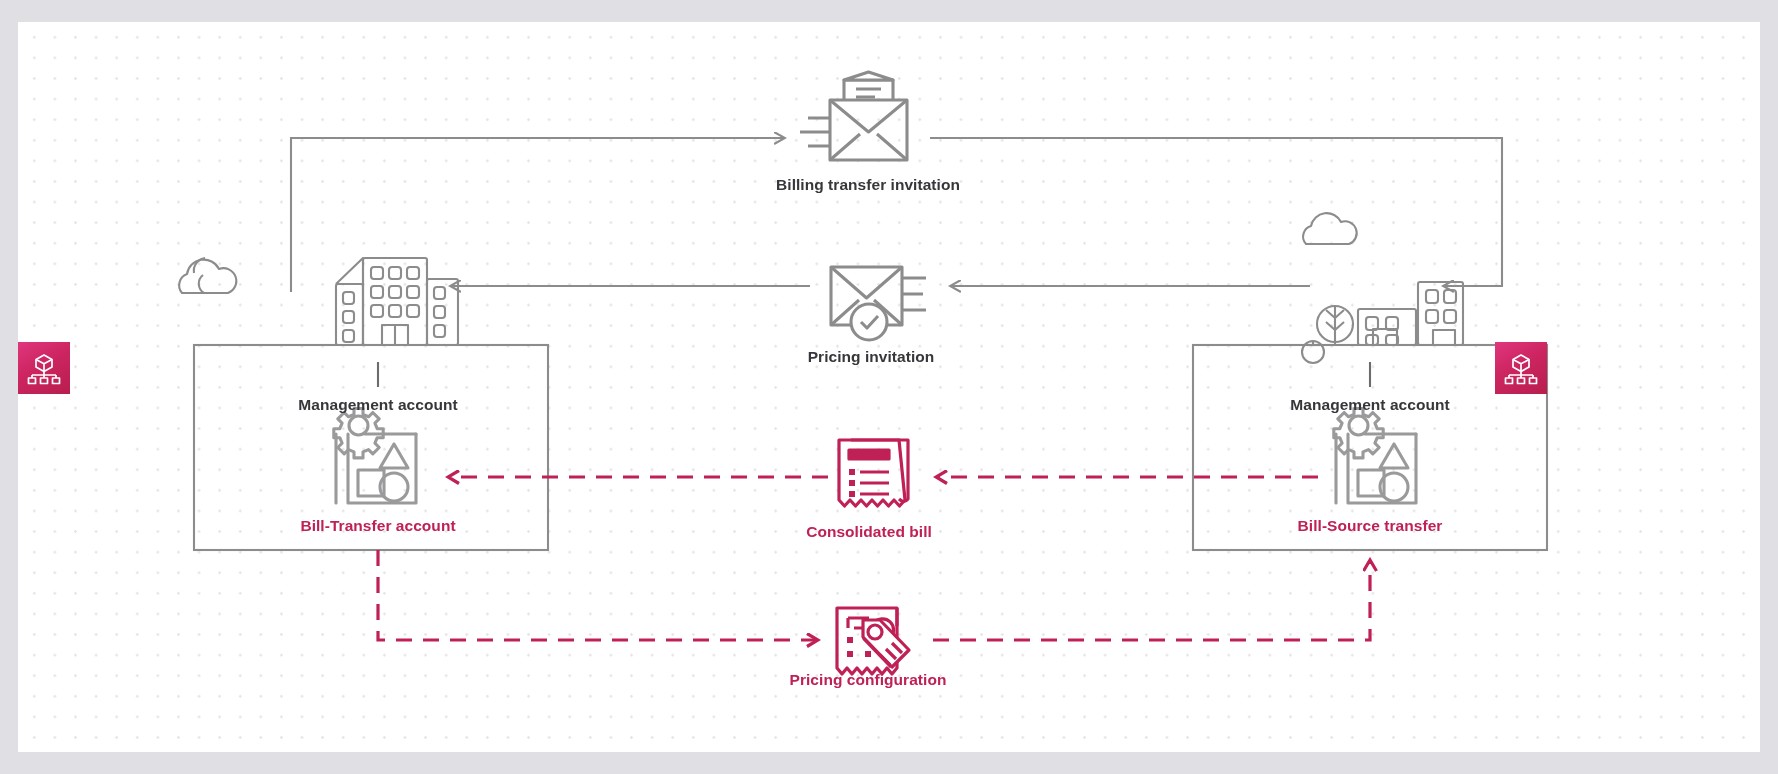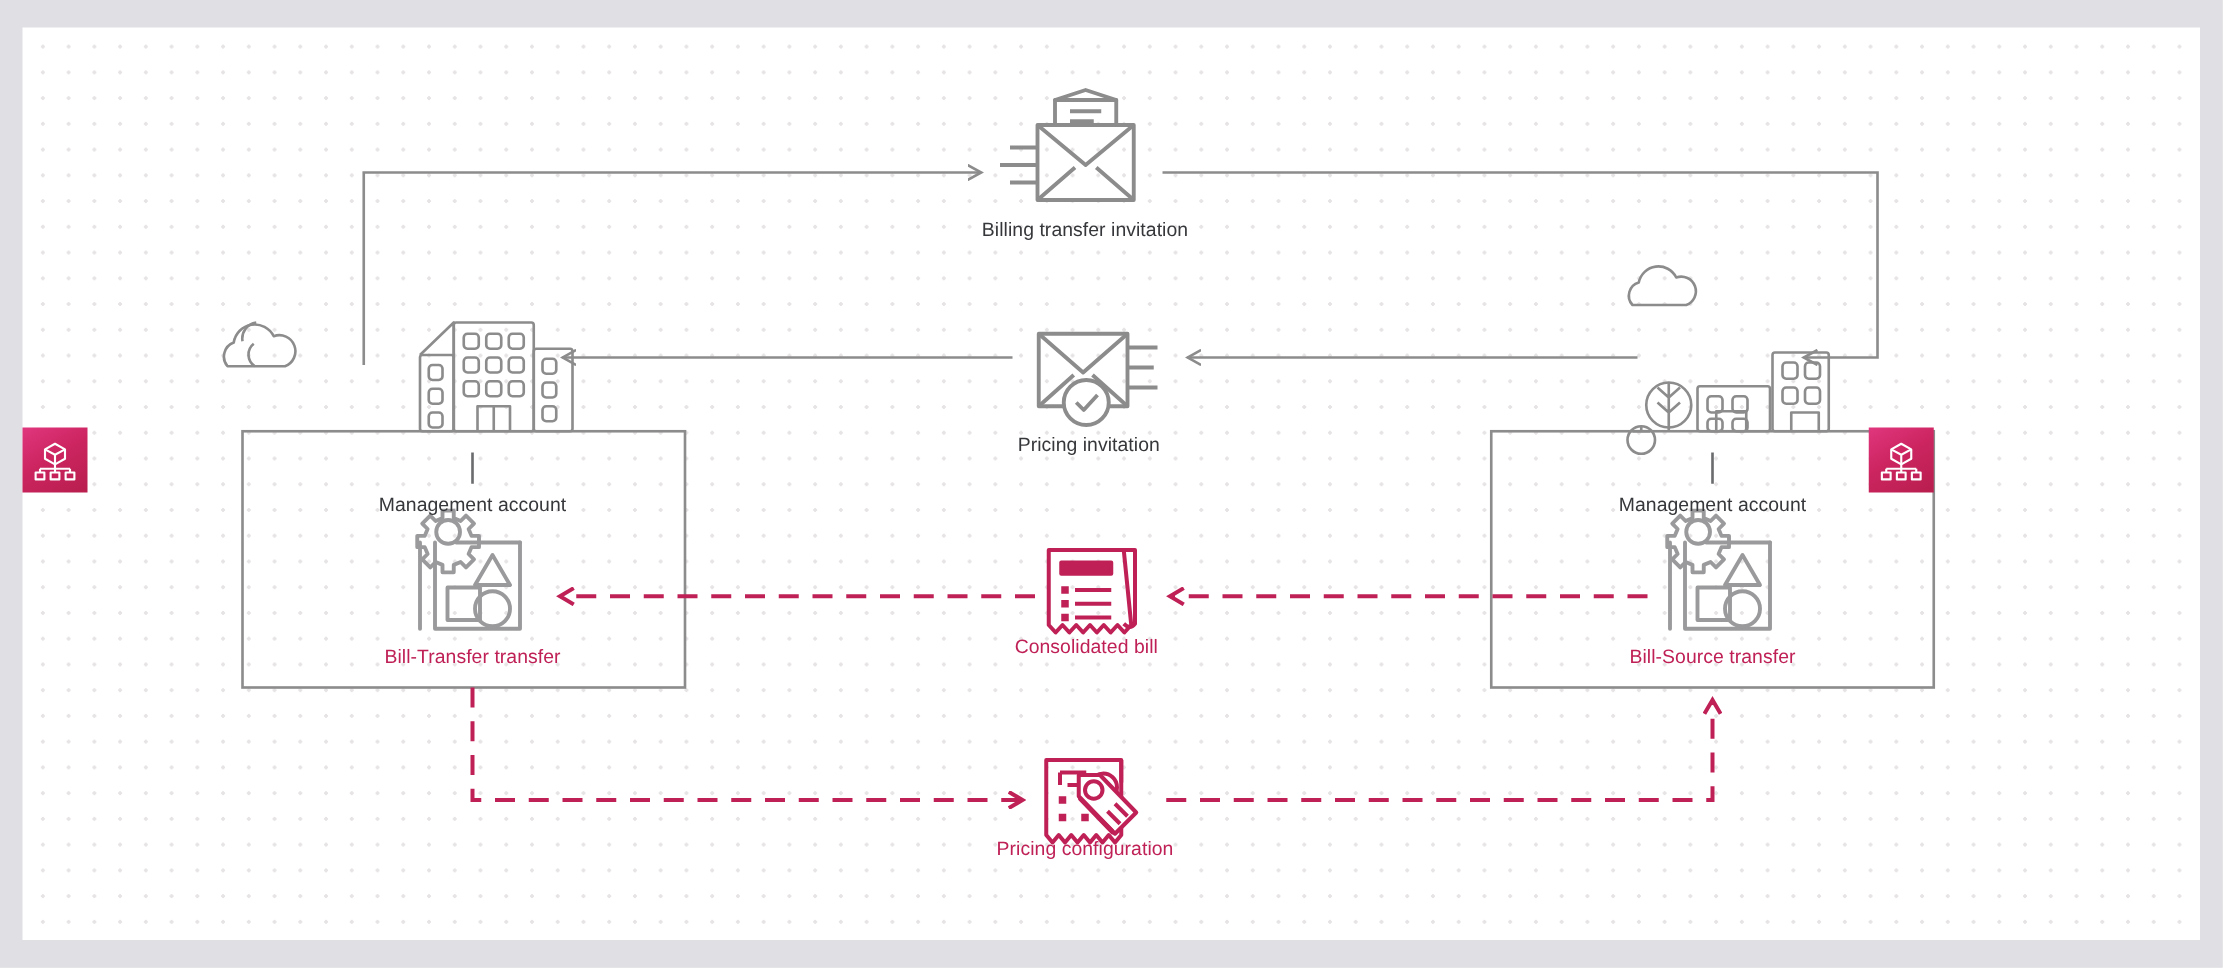--- a/index.html
+++ b/index.html
@@ -27,20 +27,21 @@
     background-position: 6px 5px;
   }
   .svgwrap { position:absolute; left:0; top:0; width:100%; height:100%; }
   .lbl {
     position: absolute;
     white-space: nowrap;
     font-size: 15.5px;
     line-height: 1;
     color: #36373a;
     letter-spacing: 0.05px;
+    font-weight: bold;
   }
   .lbl.pink { color: #bf2056; }
   .lbl.center { transform: translateX(-50%); }
   .orgbadge {
     position: absolute;
     width: 52px;
     height: 52px;
     background: linear-gradient(150deg, #e0367e 0%, #cc2560 45%, #b81e4e 100%);
     display: flex;
     align-items: center;
@@ -224,24 +225,24 @@
           <path d="M9,8.5 L17,12.8 L25,8.5 M17,12.8 L17,20.5"></path>
           <path d="M17,20.5 L17,24 M5,24 L29,24 M5,24 L5,27 M17,24 L17,27 M29,24 L29,27"></path>
           <rect x="1.5" y="27" width="7" height="5.5"></rect>
           <rect x="13.5" y="27" width="7" height="5.5"></rect>
           <rect x="25.5" y="27" width="7" height="5.5"></rect>
         </g>
       </svg>
     </div>
 
     <div class="lbl center" style="left:360px; top:375px;">Management account</div>
-    <div class="lbl center pink" style="left:360px; top:496px;">Bill-Transfer transfer</div>
+    <div class="lbl center pink" style="left:360px; top:496px;">Bill-Transfer account</div>
 
     <div class="lbl center" style="left:1352px; top:375px;">Management account</div>
     <div class="lbl center pink" style="left:1352px; top:496px;">Bill-Source transfer</div>
 
     <div class="lbl center" style="left:850px; top:155px;">Billing transfer invitation</div>
     <div class="lbl center" style="left:853px; top:327px;">Pricing invitation</div>
-    <div class="lbl center pink" style="left:851px; top:488px;">Consolidated bill</div>
+    <div class="lbl center pink" style="left:851px; top:502px;">Consolidated bill</div>
     <div class="lbl center pink" style="left:850px; top:650px;text-align:right;">Pricing configuration</div>
 
   </div>
 </div>
 
 </body></html>

